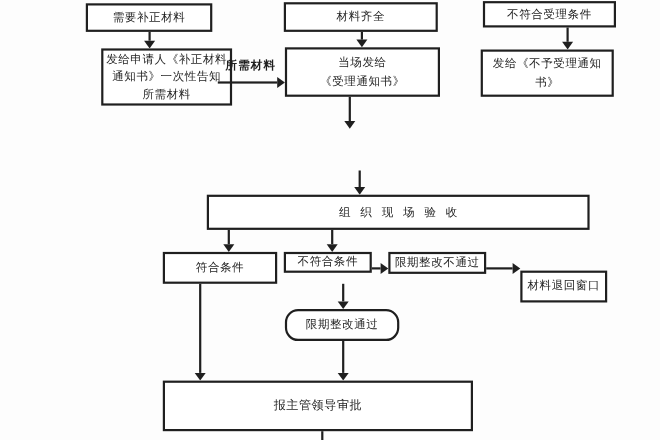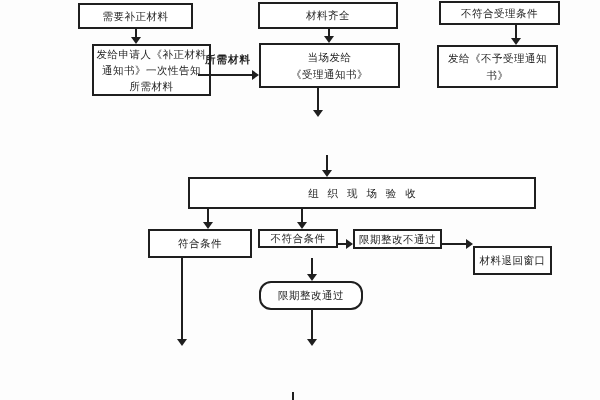--- a/index.html
+++ b/index.html
@@ -133,16 +133,17 @@
   <div class="tri-down" style="left:307px; top:274px;"></div>
 
   <div class="node" style="left:259px; top:281px; width:104px; height:29px;border-radius:12px;">限期整改通过</div>
 
   <div class="vline" style="left:181px; top:258px; height:81px;"></div>
   <div class="tri-down" style="left:177px; top:339px;"></div>
 
   <div class="vline" style="left:311px; top:310px; height:29px;"></div>
   <div class="tri-down" style="left:307px; top:339px;"></div>
 
+  <div class="node" style="left:148px; top:346px; width:282px; height:46px; font-size:11px;">报主管领导审批</div>
 
   <div class="vline" style="left:292px; top:392px; height:8px;"></div>
 
 </div>
 
 </body></html>

